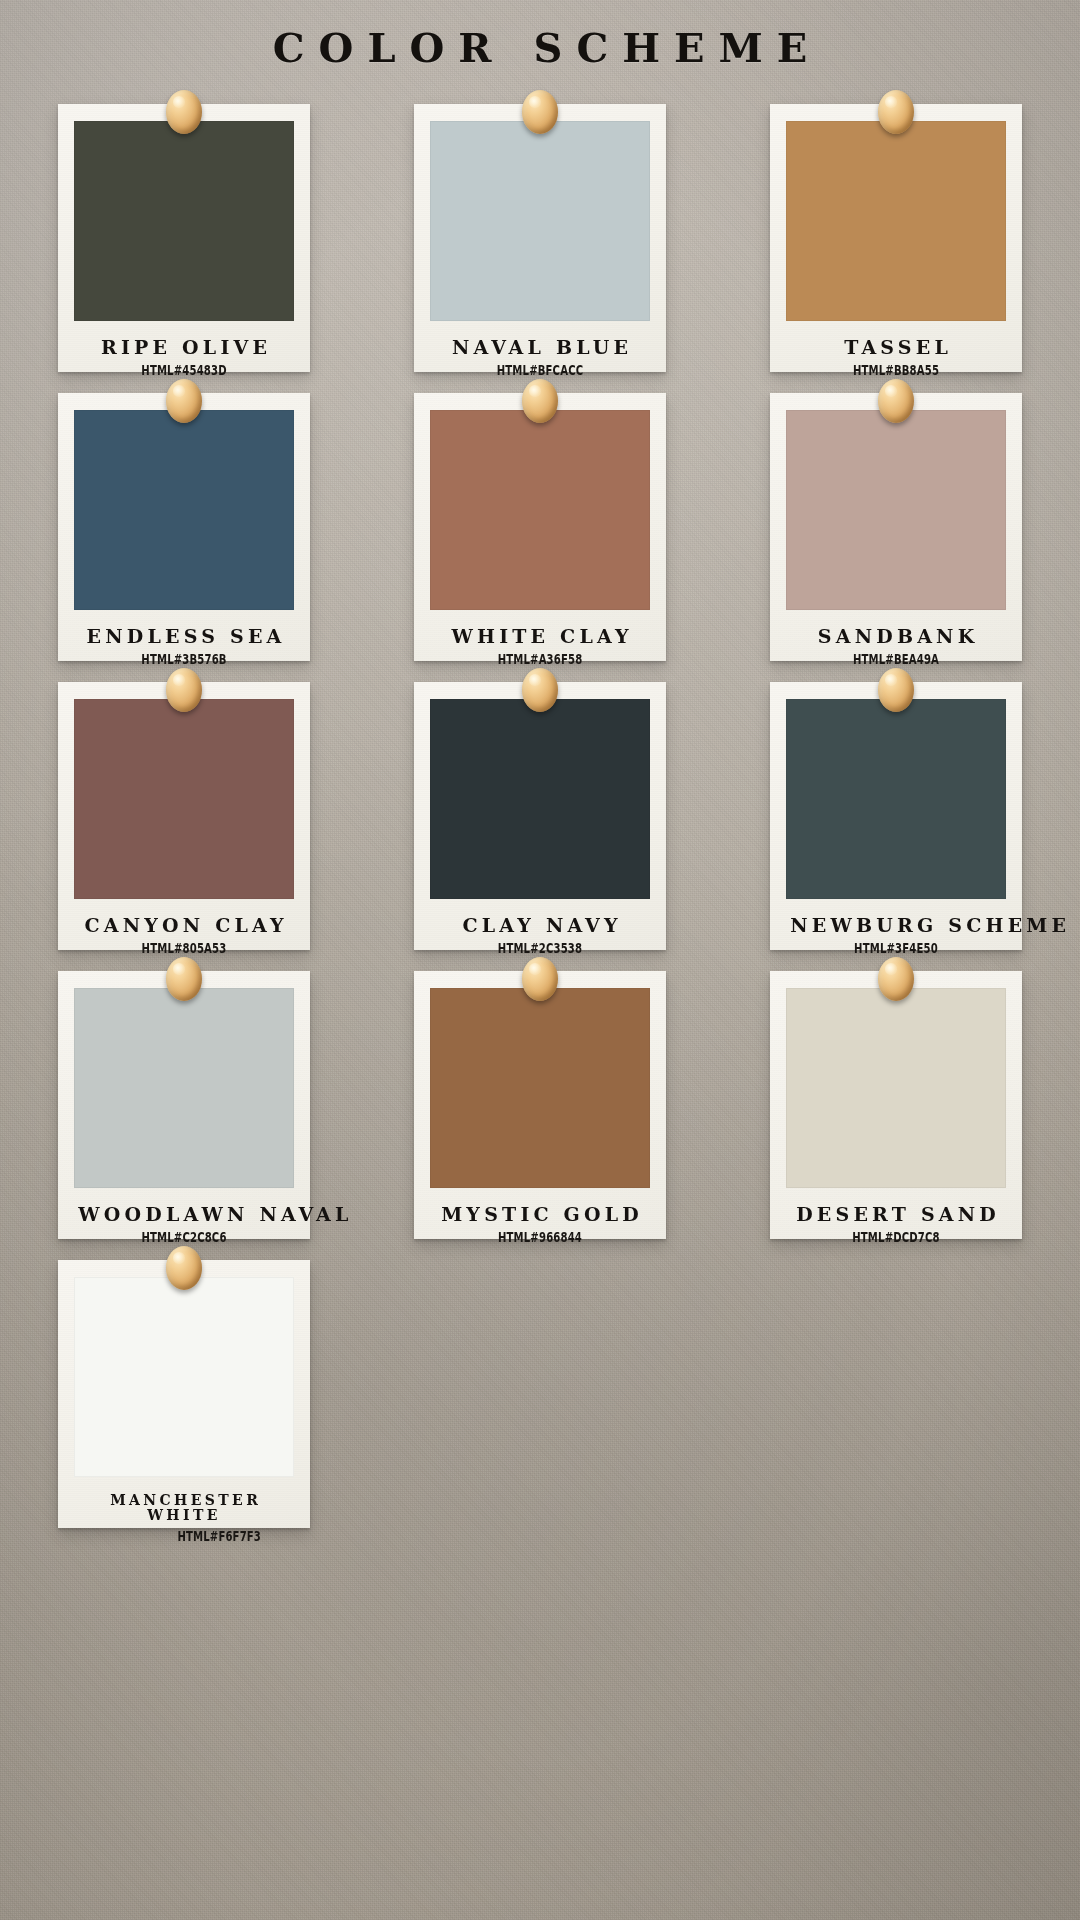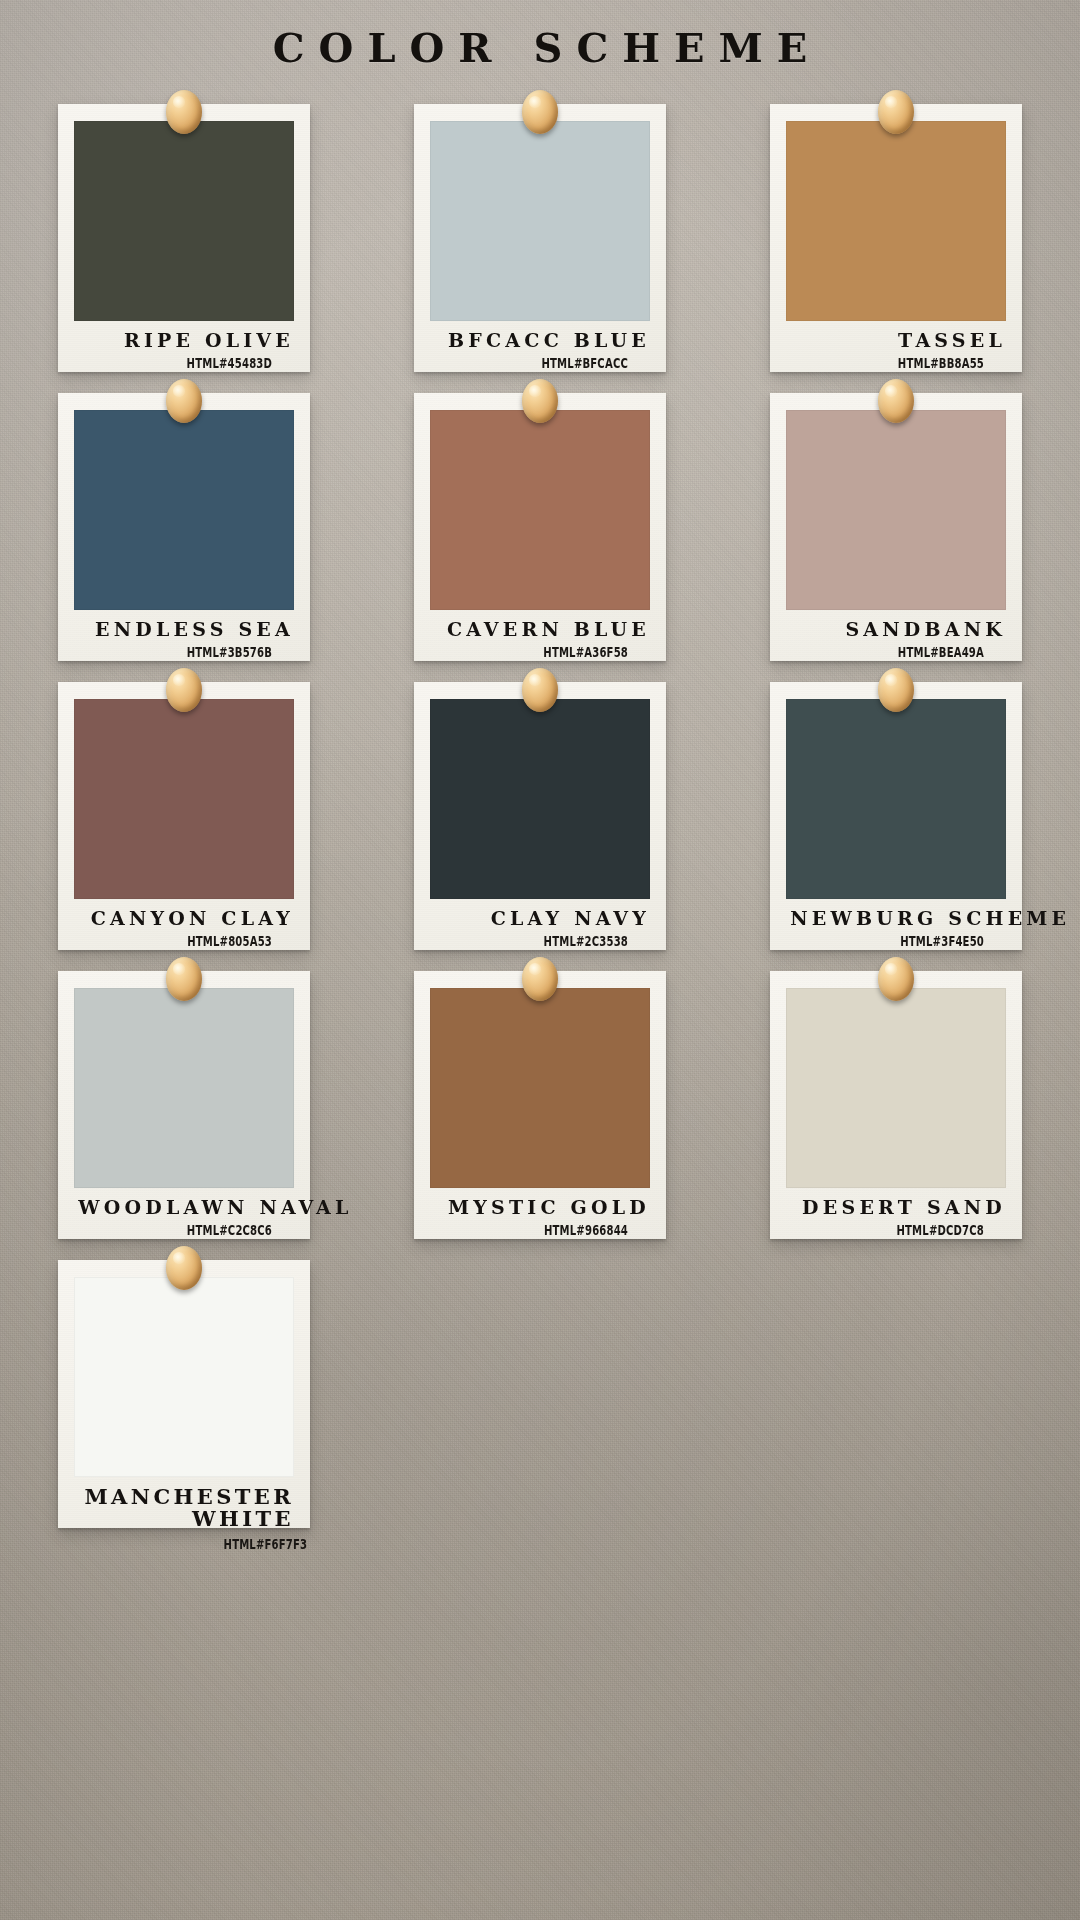--- a/index.html
+++ b/index.html
@@ -105,37 +105,37 @@
     z-index: 1;
     width: 220px;
     height: 200px;
     box-shadow: inset 0 0 0 1px rgba(0,0,0,0.045);
   }
 
   .labels {
     position: relative;
     z-index: 1;
     width: 220px;
-    text-align: right;
-    margin-top: 9px;
+    text-align: center;
+    margin-top: 16px;
   }
 
   .cname {
     font-family: "DejaVu Serif", "Liberation Serif", serif;
     font-size: 19px;
     font-weight: 700;
     letter-spacing: 4.2px;
     text-indent: 4.2px;
     color: #151210;
     line-height: 1.06;
     white-space: nowrap;
   }
   .cname.wrap {
     white-space: normal;
-    font-size: 21px;
+    font-size: 14px;
     letter-spacing: 3.4px;
     text-indent: 3.4px;
   }
 
   .chex {
     margin-top: 5px;
     font-family: "DejaVu Sans Condensed", "Liberation Sans Narrow", "Liberation Sans", sans-serif;
     font-size: 14px;
     font-weight: 700;
     letter-spacing: 0.2px;
@@ -192,21 +192,21 @@
         <div class="swatch" style="background-color: rgb(69, 72, 61);"></div>
         <div class="labels">
           <div class="cname">RIPE OLIVE</div>
           <div class="chex">HTML#45483D</div>
         </div>
       </div>
       <div class="card">
         <div class="pin"></div>
         <div class="swatch" style="background-color: rgb(191, 202, 204);"></div>
         <div class="labels">
-          <div class="cname">BFCACC BLUE</div>
+          <div class="cname">NAVAL BLUE</div>
           <div class="chex">HTML#BFCACC</div>
         </div>
       </div>
       <div class="card">
         <div class="pin"></div>
         <div class="swatch" style="background-color: rgb(187, 138, 85);"></div>
         <div class="labels">
           <div class="cname">TASSEL</div>
           <div class="chex">HTML#BB8A55</div>
         </div>
@@ -216,21 +216,21 @@
         <div class="swatch" style="background-color: rgb(59, 87, 107);"></div>
         <div class="labels">
           <div class="cname">ENDLESS SEA</div>
           <div class="chex">HTML#3B576B</div>
         </div>
       </div>
       <div class="card">
         <div class="pin"></div>
         <div class="swatch" style="background-color: rgb(163, 111, 88);"></div>
         <div class="labels">
-          <div class="cname">CAVERN BLUE</div>
+          <div class="cname">WHITE CLAY</div>
           <div class="chex">HTML#A36F58</div>
         </div>
       </div>
       <div class="card">
         <div class="pin"></div>
         <div class="swatch" style="background-color: rgb(190, 164, 154);"></div>
         <div class="labels">
           <div class="cname">SANDBANK</div>
           <div class="chex">HTML#BEA49A</div>
         </div>

